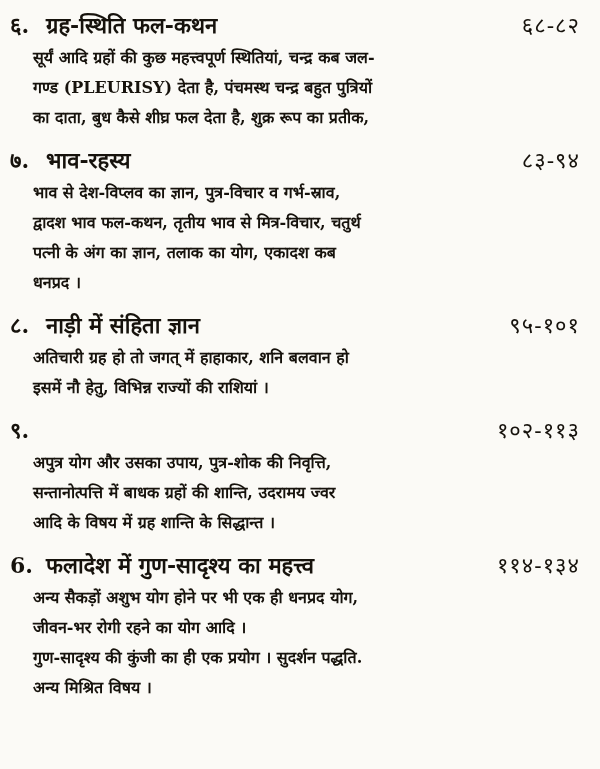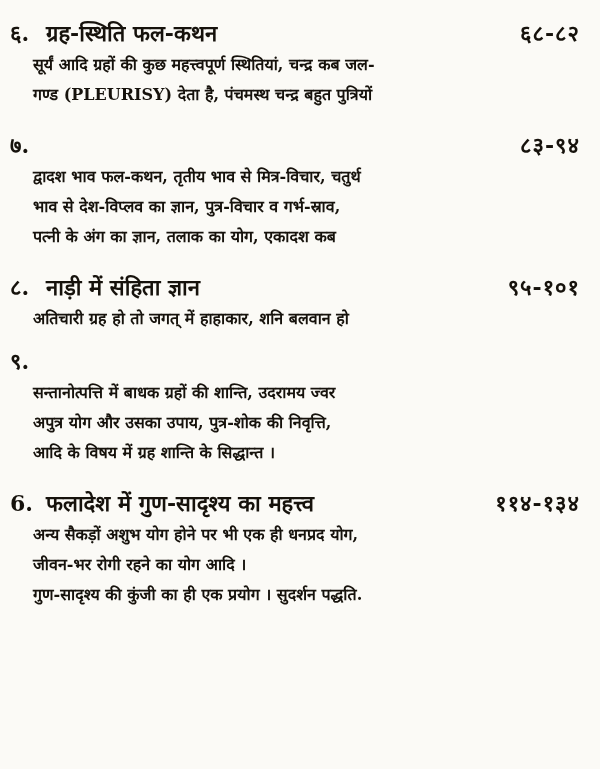--- a/index.html
+++ b/index.html
@@ -34,23 +34,22 @@
   .entry-num {
     flex: none;
     min-width: 28px;
     padding-right: 8px;
   }
   .entry-title {
     flex: none;
   }
   .entry-pages {
     margin-left: auto;
-    font-weight: bold;
+    font-weight: normal;
     letter-spacing: 1px;
-    margin-top: 8px;
   }
   .entry-body {
     margin-left: 23px;
     font-size: 16px;
     font-weight: 600;
     line-height: 30px;
   }
   .body-line {
     white-space: nowrap;
   }
@@ -62,63 +61,69 @@
 
   <section class="entry">
     <div class="entry-head">
       <span class="entry-num">६.</span>
       <span class="entry-title">ग्रह-स्थिति फल-कथन</span>
       <span class="entry-pages">६८-८२</span>
     </div>
     <div class="entry-body">
       <div class="body-line">सूर्यं आदि ग्रहों की कुछ महत्त्वपूर्ण स्थितियां, चन्द्र कब जल-</div>
       <div class="body-line">गण्ड (PLEURISY) देता है, पंचमस्थ चन्द्र बहुत पुत्रियों</div>
+      <div class="body-line">का दाता, बुध कैसे शीघ्र फल देता है, शुक्र रूप का प्रतीक,</div>
     </div>
   </section>
 
   <section class="entry">
     <div class="entry-head">
       <span class="entry-num">७.</span>
+      <span class="entry-title">भाव-रहस्य</span>
       <span class="entry-pages">८३-९४</span>
     </div>
     <div class="entry-body">
+      <div class="body-line">भाव से देश-विप्लव का ज्ञान, पुत्र-विचार व गर्भ-स्राव,</div>
       <div class="body-line">द्वादश भाव फल-कथन, तृतीय भाव से मित्र-विचार, चतुर्थ</div>
-      <div class="body-line">भाव से देश-विप्लव का ज्ञान, पुत्र-विचार व गर्भ-स्राव,</div>
       <div class="body-line">पत्नी के अंग का ज्ञान, तलाक का योग, एकादश कब</div>
+      <div class="body-line">धनप्रद ।</div>
     </div>
   </section>
 
   <section class="entry">
     <div class="entry-head">
       <span class="entry-num">८.</span>
       <span class="entry-title">नाड़ी में संहिता ज्ञान</span>
       <span class="entry-pages">९५-१०१</span>
     </div>
     <div class="entry-body">
       <div class="body-line">अतिचारी ग्रह हो तो जगत् में  हाहाकार, शनि बलवान हो</div>
+      <div class="body-line">इसमें नौ हेतु, विभिन्न राज्यों की राशियां ।</div>
     </div>
   </section>
 
   <section class="entry">
     <div class="entry-head">
       <span class="entry-num">९.</span>
+      <span class="entry-pages">१०२-११३</span>
     </div>
     <div class="entry-body">
+      <div class="body-line">अपुत्र योग और उसका उपाय, पुत्र-शोक की निवृत्ति,</div>
       <div class="body-line">सन्तानोत्पत्ति में बाधक ग्रहों की शान्ति, उदरामय ज्वर</div>
-      <div class="body-line">अपुत्र योग और उसका उपाय, पुत्र-शोक की निवृत्ति,</div>
       <div class="body-line">आदि के विषय में ग्रह शान्ति के सिद्धान्त ।</div>
     </div>
   </section>
 
   <section class="entry">
     <div class="entry-head">
       <span class="entry-num">6.</span>
       <span class="entry-title">फलादेश में गुण-सादृश्य का महत्त्व</span>
       <span class="entry-pages">११४-१३४</span>
     </div>
     <div class="entry-body">
       <div class="body-line">अन्य सैकड़ों अशुभ योग होने पर भी एक ही  धनप्रद योग,</div>
       <div class="body-line">जीवन-भर रोगी रहने का योग आदि ।</div>
       <div class="body-line">गुण-सादृश्य की कुंजी का ही एक प्रयोग ।  सुदर्शन  पद्धति.</div>
+      <div class="body-line">अन्य मिश्रित विषय ।</div>
     </div>
   </section>
 
 </div>
 
 </body></html>

